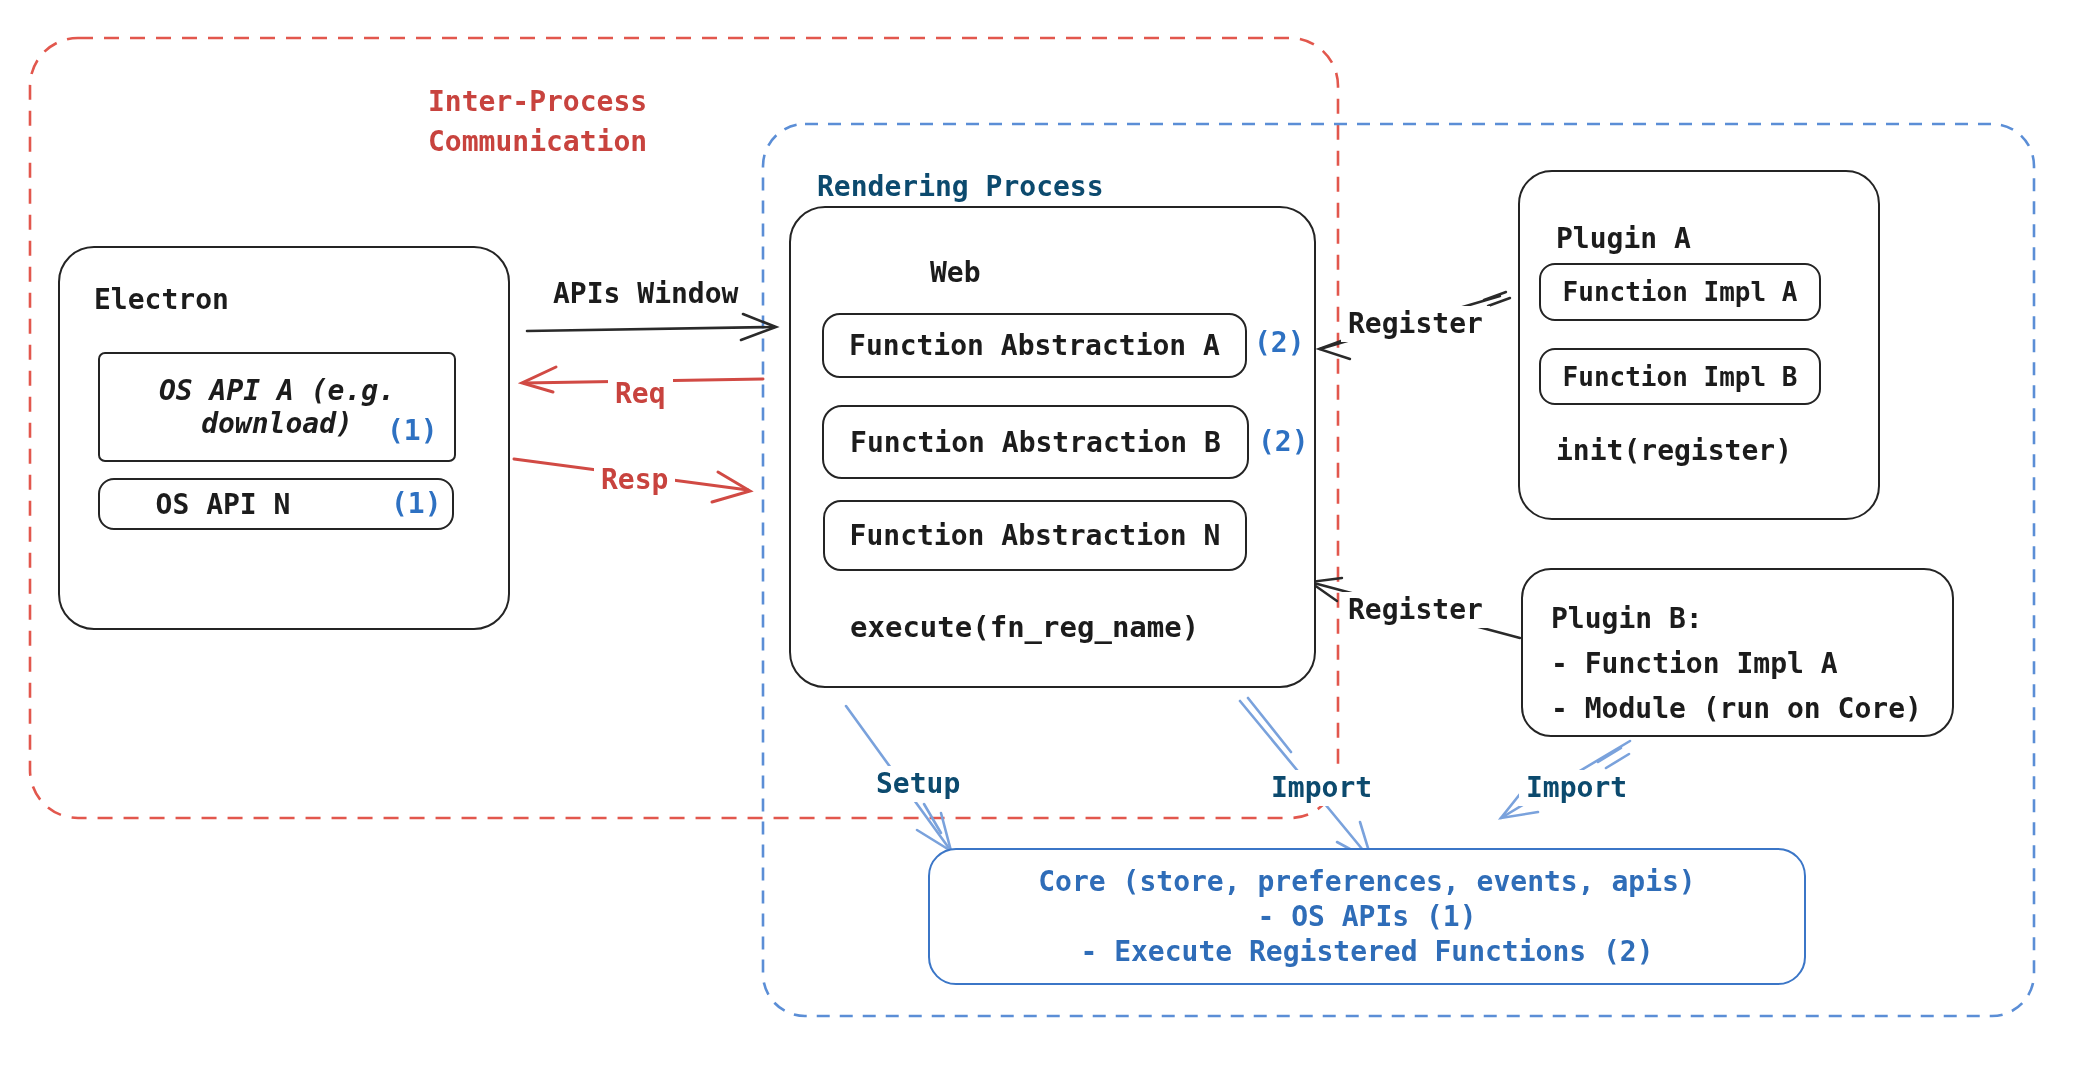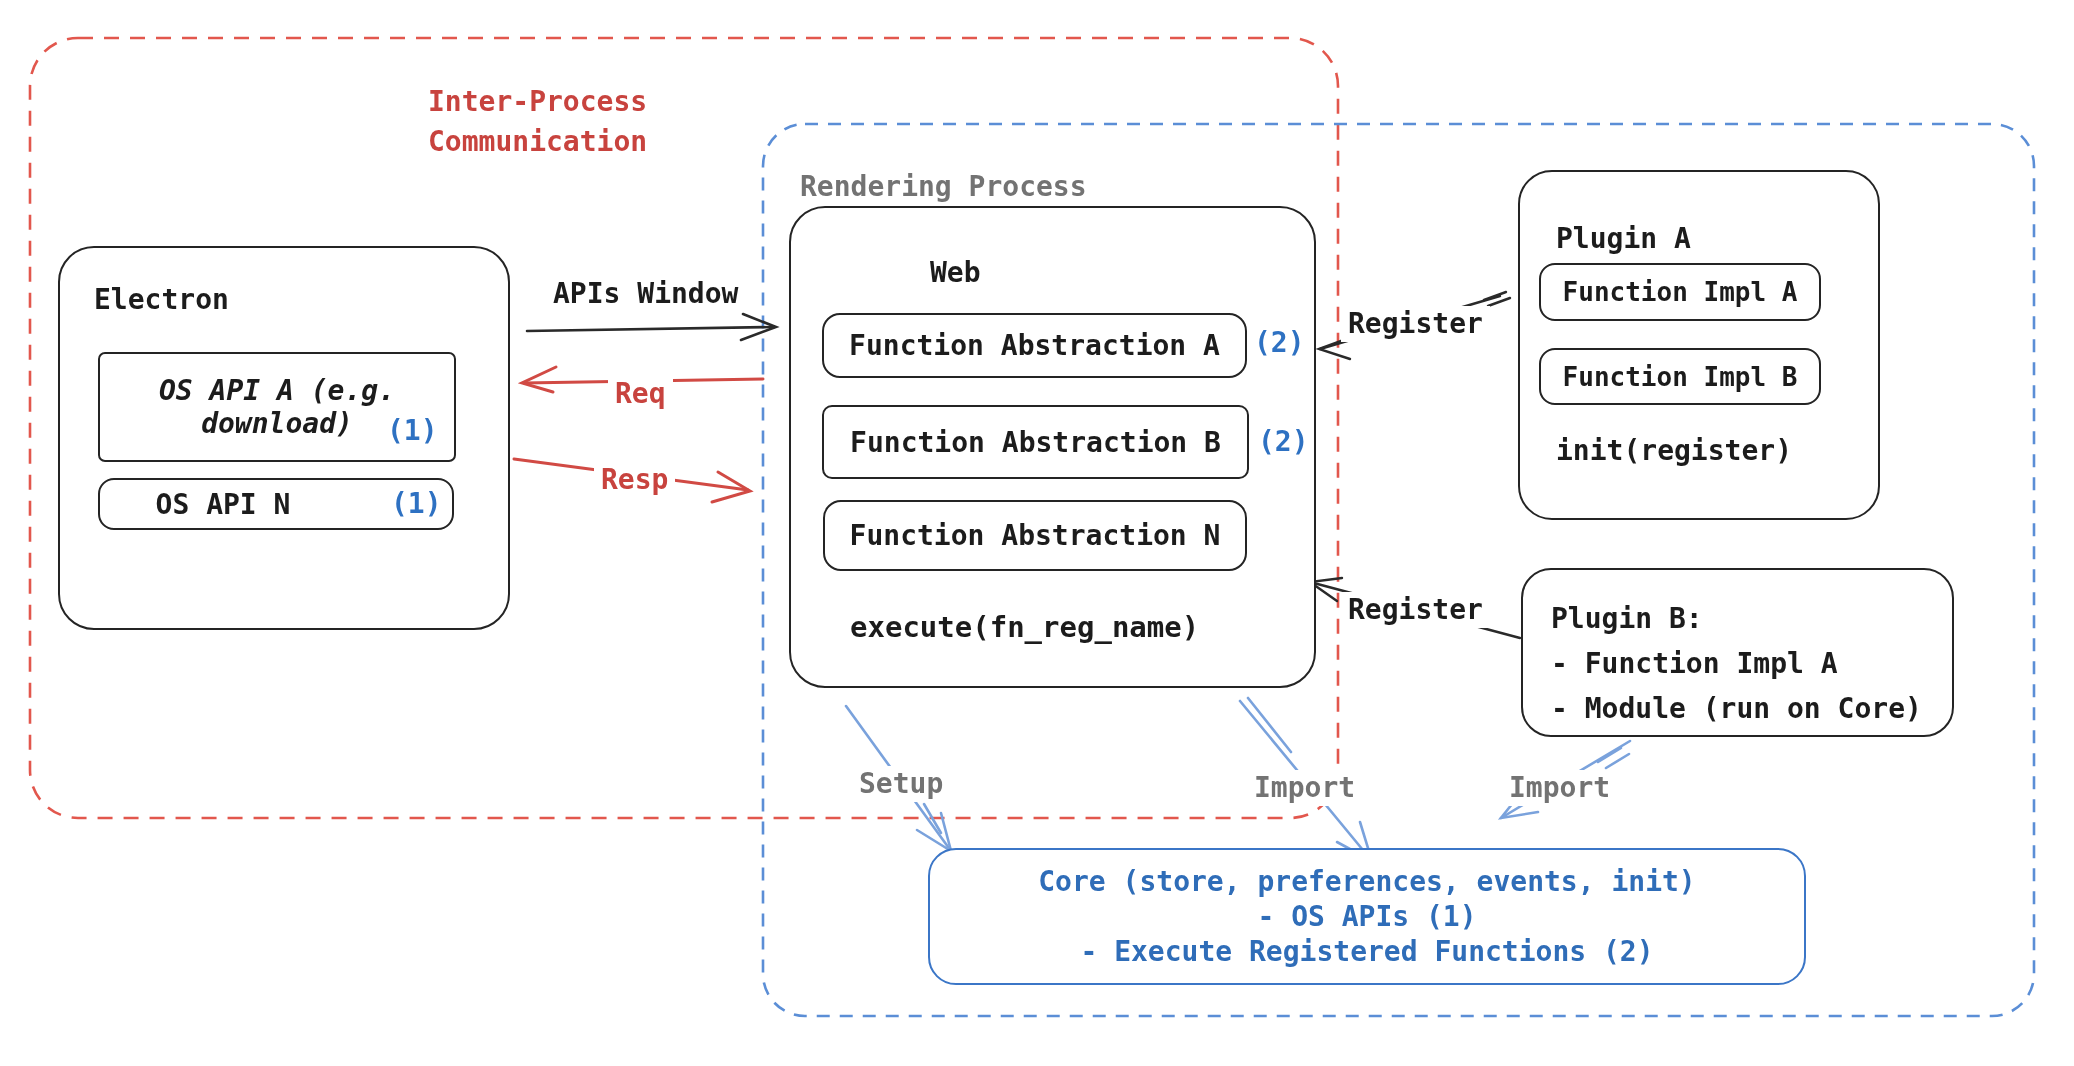--- a/index.html
+++ b/index.html
@@ -15,21 +15,21 @@
   .box.blue{border-color:#3b76c7;}
   .flexc{display:flex;align-items:center;justify-content:center;}
   .flexcol{display:flex;flex-direction:column;align-items:center;justify-content:center;}
   .label{
     position:absolute;z-index:3;color:#1c1c1c;font-size:28px;font-weight:600;
     white-space:nowrap;line-height:1.2;
   }
   .boxtext{color:#1c1c1c;font-size:28px;font-weight:600;white-space:nowrap;}
   .boxtext.sm{font-size:26px;}
   .red{color:#c8433e;}
-  .blue-t{color:#737373;}
+  .blue-t{color:#0c4a6e;margin-left:17px;}
   .accent{color:#2e71c2;font-weight:600;}
   .core-t{color:#2f6db8;}
   .onln{background:#ffffff;padding:1px 7px;}
   .lh40{line-height:40px;}
 </style>
 </head>
 <body>
 
 <div class="canvas">
 
@@ -112,21 +112,21 @@
   <div class="label red onln" style="left:594px;top:462px;">Resp</div>
 
   <div class="box" style="left:789px;top:206px;width:527px;height:482px;border-radius:36px;"></div>
   <div class="label" style="left:930px;top:256px;">Web</div>
 
   <div class="box flexc" style="left:822px;top:313px;width:425px;height:65px;border-radius:18px;">
     <div class="boxtext">Function Abstraction A</div>
   </div>
   <div class="label accent" style="left:1254px;top:326px;">(2)</div>
 
-  <div class="box flexc" style="left:822px;top:405px;width:427px;height:74px;border-radius:10px;">
+  <div class="box flexc" style="left:822px;top:405px;width:427px;height:74px;border-radius:20px;">
     <div class="boxtext">Function Abstraction B</div>
   </div>
   <div class="label accent" style="left:1258px;top:425px;">(2)</div>
 
   <div class="box flexc" style="left:823px;top:500px;width:424px;height:71px;border-radius:18px;">
     <div class="boxtext">Function Abstraction N</div>
   </div>
 
   <div class="label" style="left:850px;top:610px;font-size:29px;">execute(fn_reg_name)</div>
 
@@ -151,18 +151,18 @@
     <div>Plugin B:</div>
     <div>- Function Impl A</div>
     <div>- Module (run on Core)</div>
   </div>
 
   <div class="label blue-t onln" style="left:852px;top:766px;">Setup</div>
   <div class="label blue-t onln" style="left:1247px;top:770px;">Import</div>
   <div class="label blue-t onln" style="left:1502px;top:770px;">Import</div>
 
   <div class="box blue flexcol" style="left:928px;top:848px;width:878px;height:137px;border-radius:28px;">
-    <div class="boxtext core-t" style="line-height:35px;">Core (store, preferences, events, init)</div>
+    <div class="boxtext core-t" style="line-height:35px;">Core (store, preferences, events, apis)</div>
     <div class="boxtext core-t" style="line-height:35px;">- OS APIs (1)</div>
     <div class="boxtext core-t" style="line-height:35px;">- Execute Registered Functions (2)</div>
   </div>
 
 </div>
 
 </body></html>

